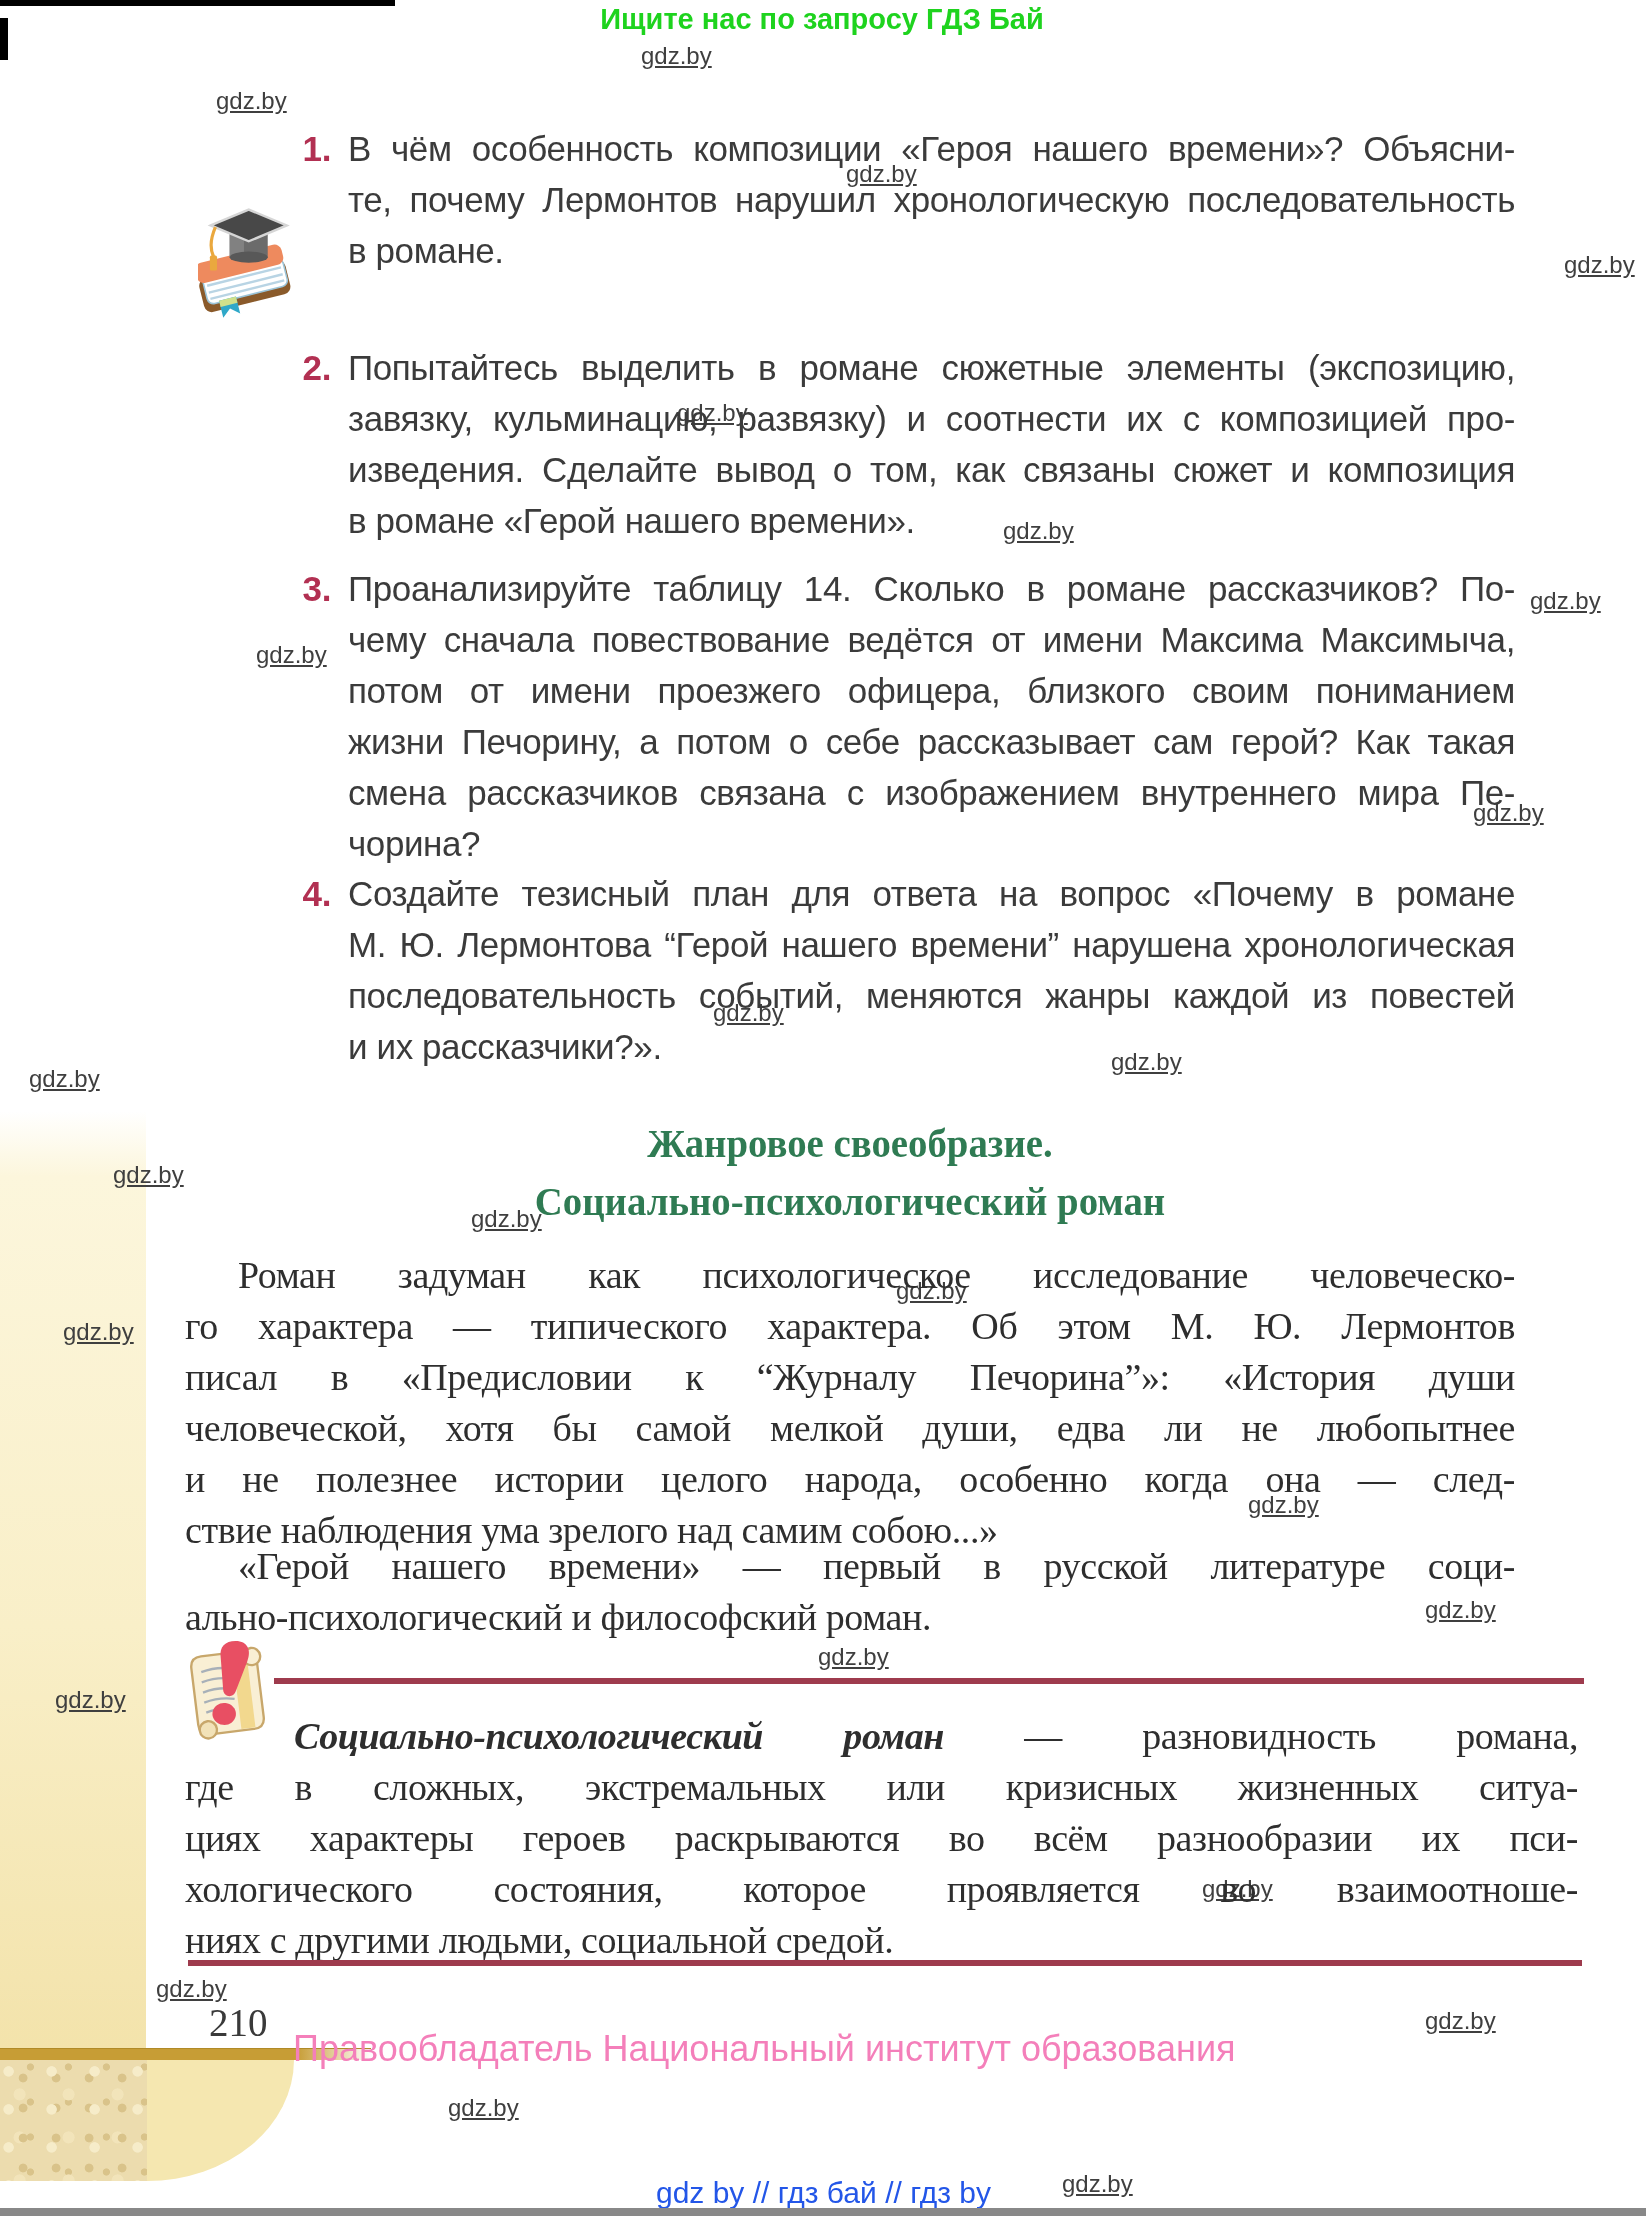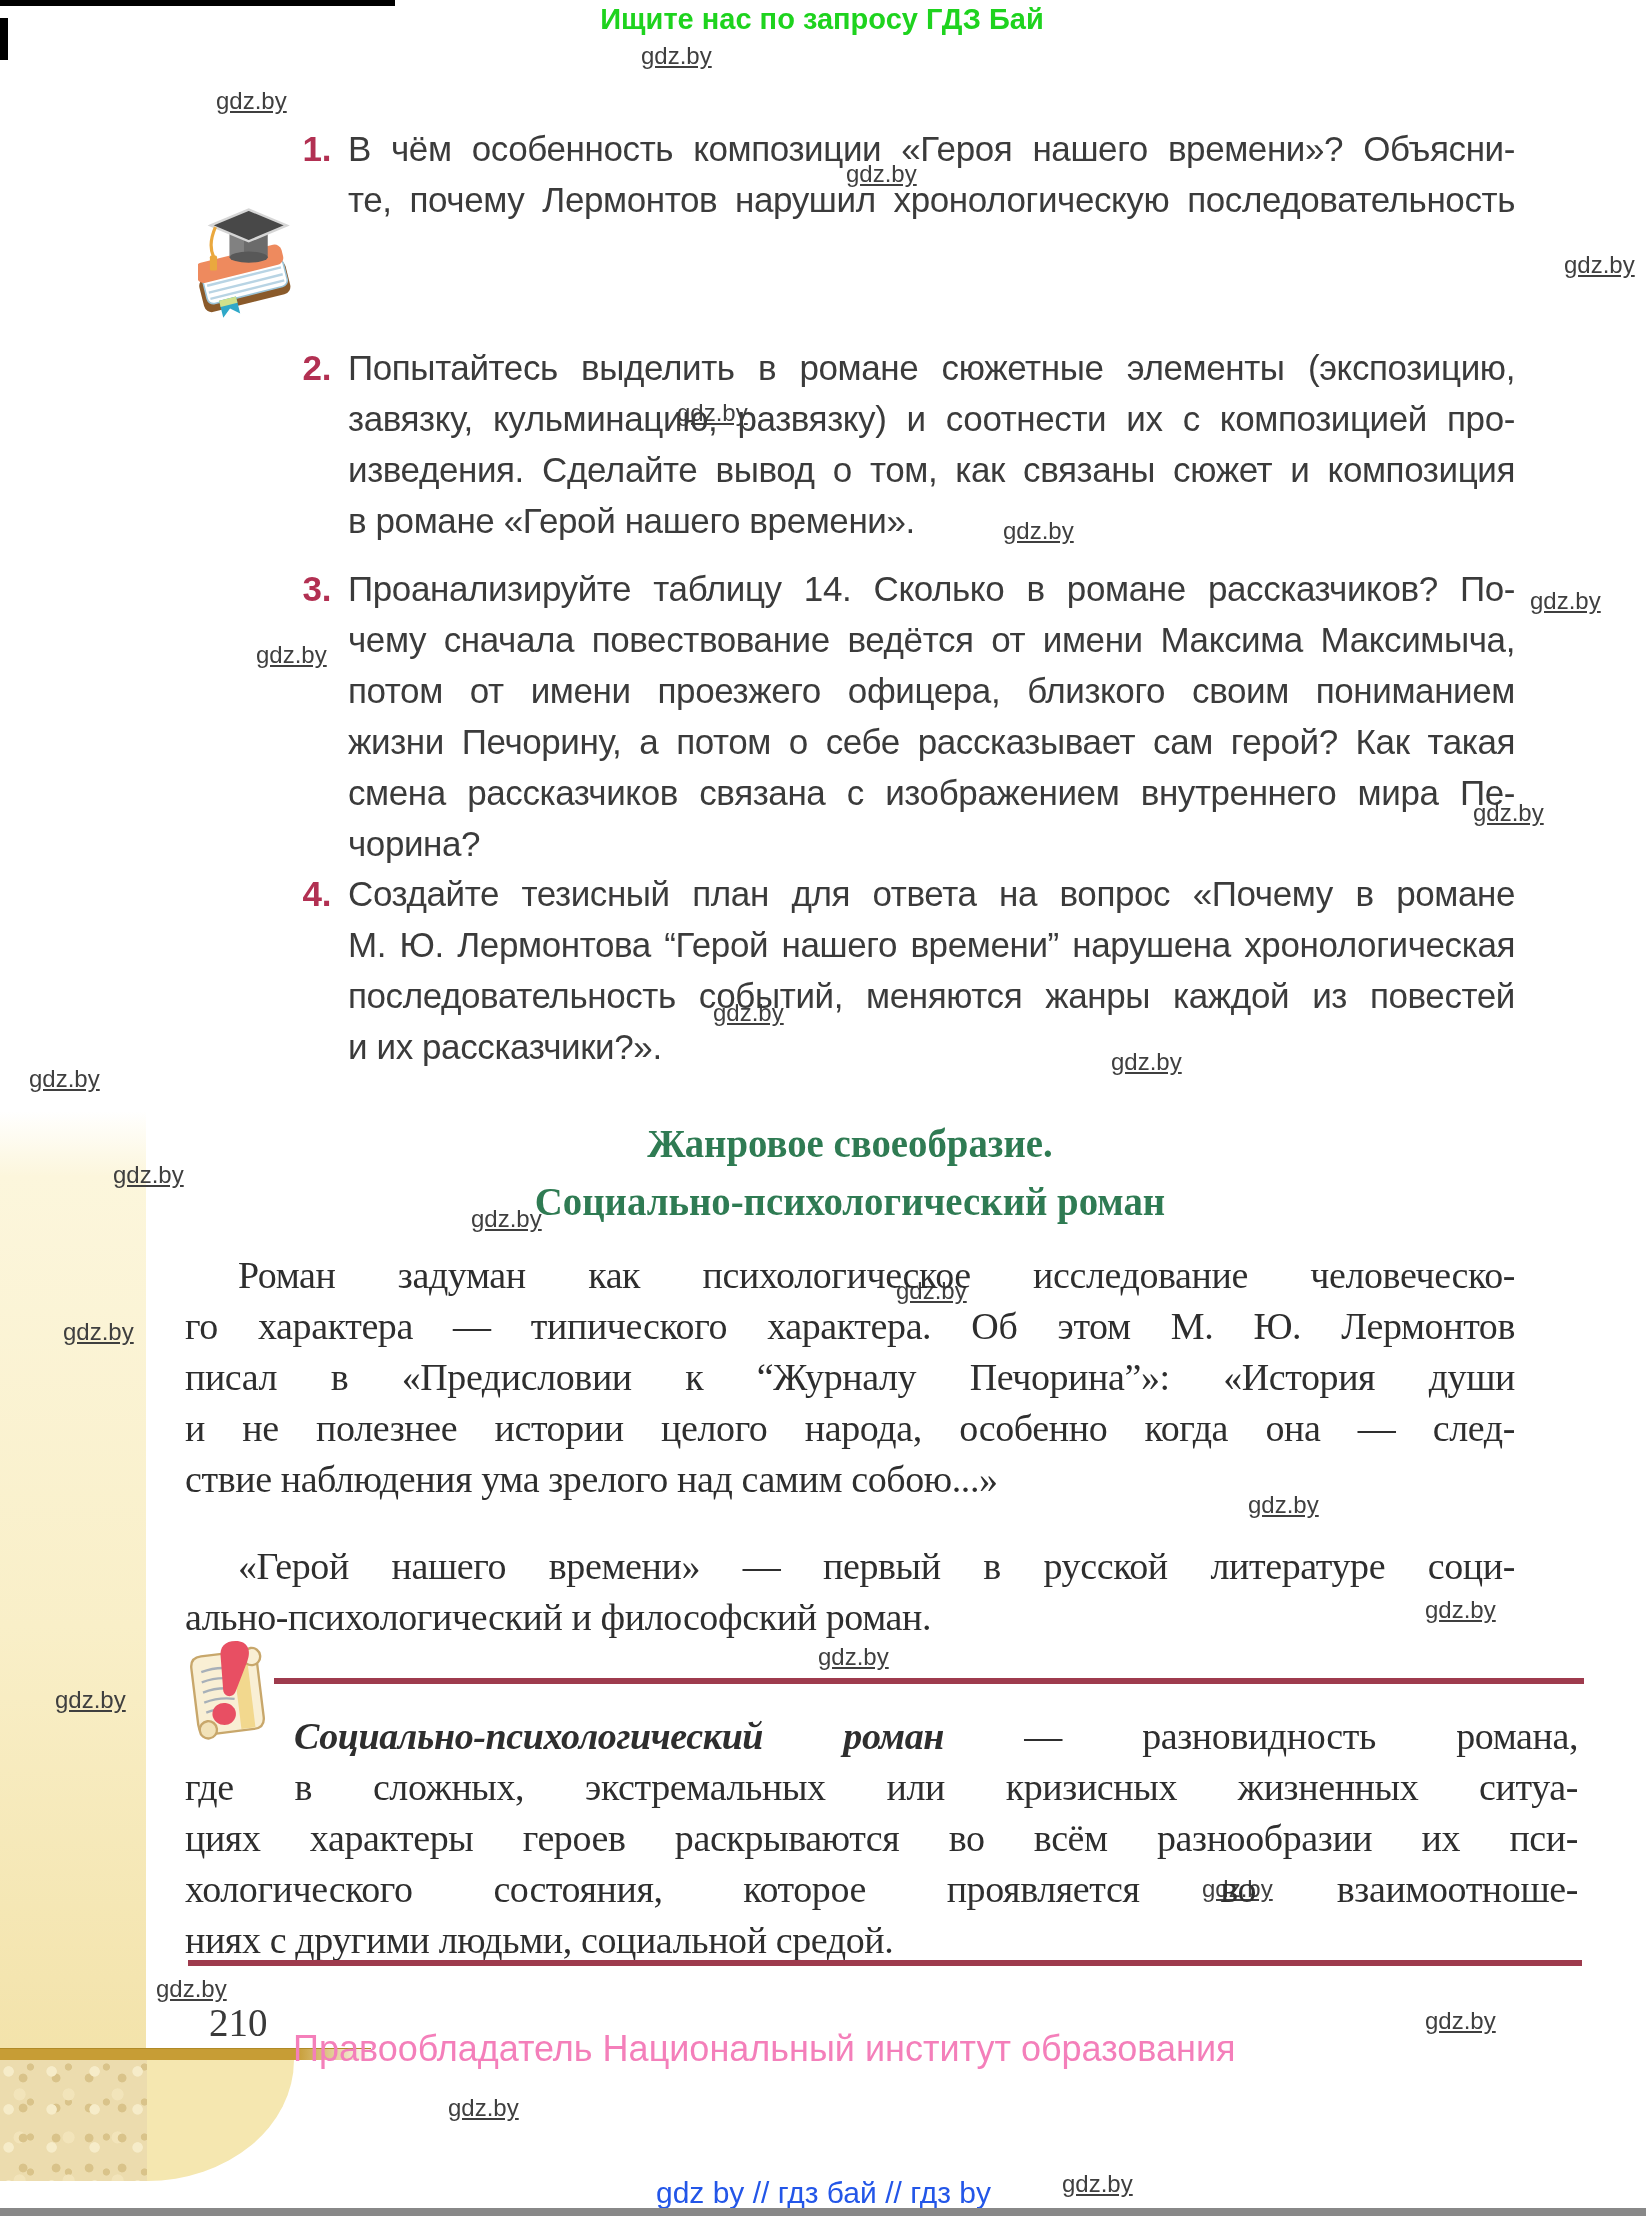--- a/index.html
+++ b/index.html
@@ -117,20 +117,21 @@
       <path d="M22,34 C15,50 15,62 20,72" fill="none" stroke="#eaa83e" stroke-width="4"></path>
       <rect x="15" y="70" width="9" height="19" rx="2" fill="#eaa83e"></rect>
     </svg>
   </div>
 
   <div class="question qtext" style="top:123px;">
     <div class="qnum">1.</div>
     <div>
         <div class="jline fill">В чём особенность композиции «Героя нашего времени»? Объясни-</div>
         <div class="jline fill">те, почему Лермонтов нарушил хронологическую последовательность</div>
+        <div class="jline endline">в романе.</div>
       </div>
   </div>
   <div class="question qtext" style="top:342px;">
     <div class="qnum">2.</div>
     <div>
         <div class="jline fill">Попытайтесь выделить в романе сюжетные элементы (экспозицию,</div>
         <div class="jline fill">завязку, кульминацию, развязку) и соотнести их с композицией про-</div>
         <div class="jline fill">изведения. Сделайте вывод о том, как связаны сюжет и композиция</div>
         <div class="jline endline">в романе «Герой нашего времени».</div>
       </div>
@@ -158,20 +159,21 @@
 
   <div class="abs heading" style="top:1115px;">
     <div>Жанровое своеобразие.</div>
     <div>Социально-психологический роман</div>
   </div>
 
   <div class="para" style="top:1236px;margin-top:14px;">
       <div class="jline fill">Роман задуман как психологическое исследование человеческо-</div>
       <div class="jline fill">го характера — типического характера. Об этом М. Ю. Лермонтов</div>
       <div class="jline fill">писал в «Предисловии к “Журналу Печорина”»: «История души</div>
+      <div class="jline fill">человеческой, хотя бы самой мелкой души, едва ли не любопытнее</div>
       <div class="jline fill">и не полезнее истории целого народа, особенно когда она — след-</div>
       <div class="jline endline">ствие наблюдения ума зрелого над самим собою...»</div>
     </div>
   <div class="para" style="top:1541px;">
       <div class="jline fill">«Герой нашего времени» — первый в русской литературе соци-</div>
       <div class="jline endline">ально-психологический и философский роман.</div>
     </div>
 
   <div class="rule" style="left:274px;top:1678px;width:1310px;"></div>
 

